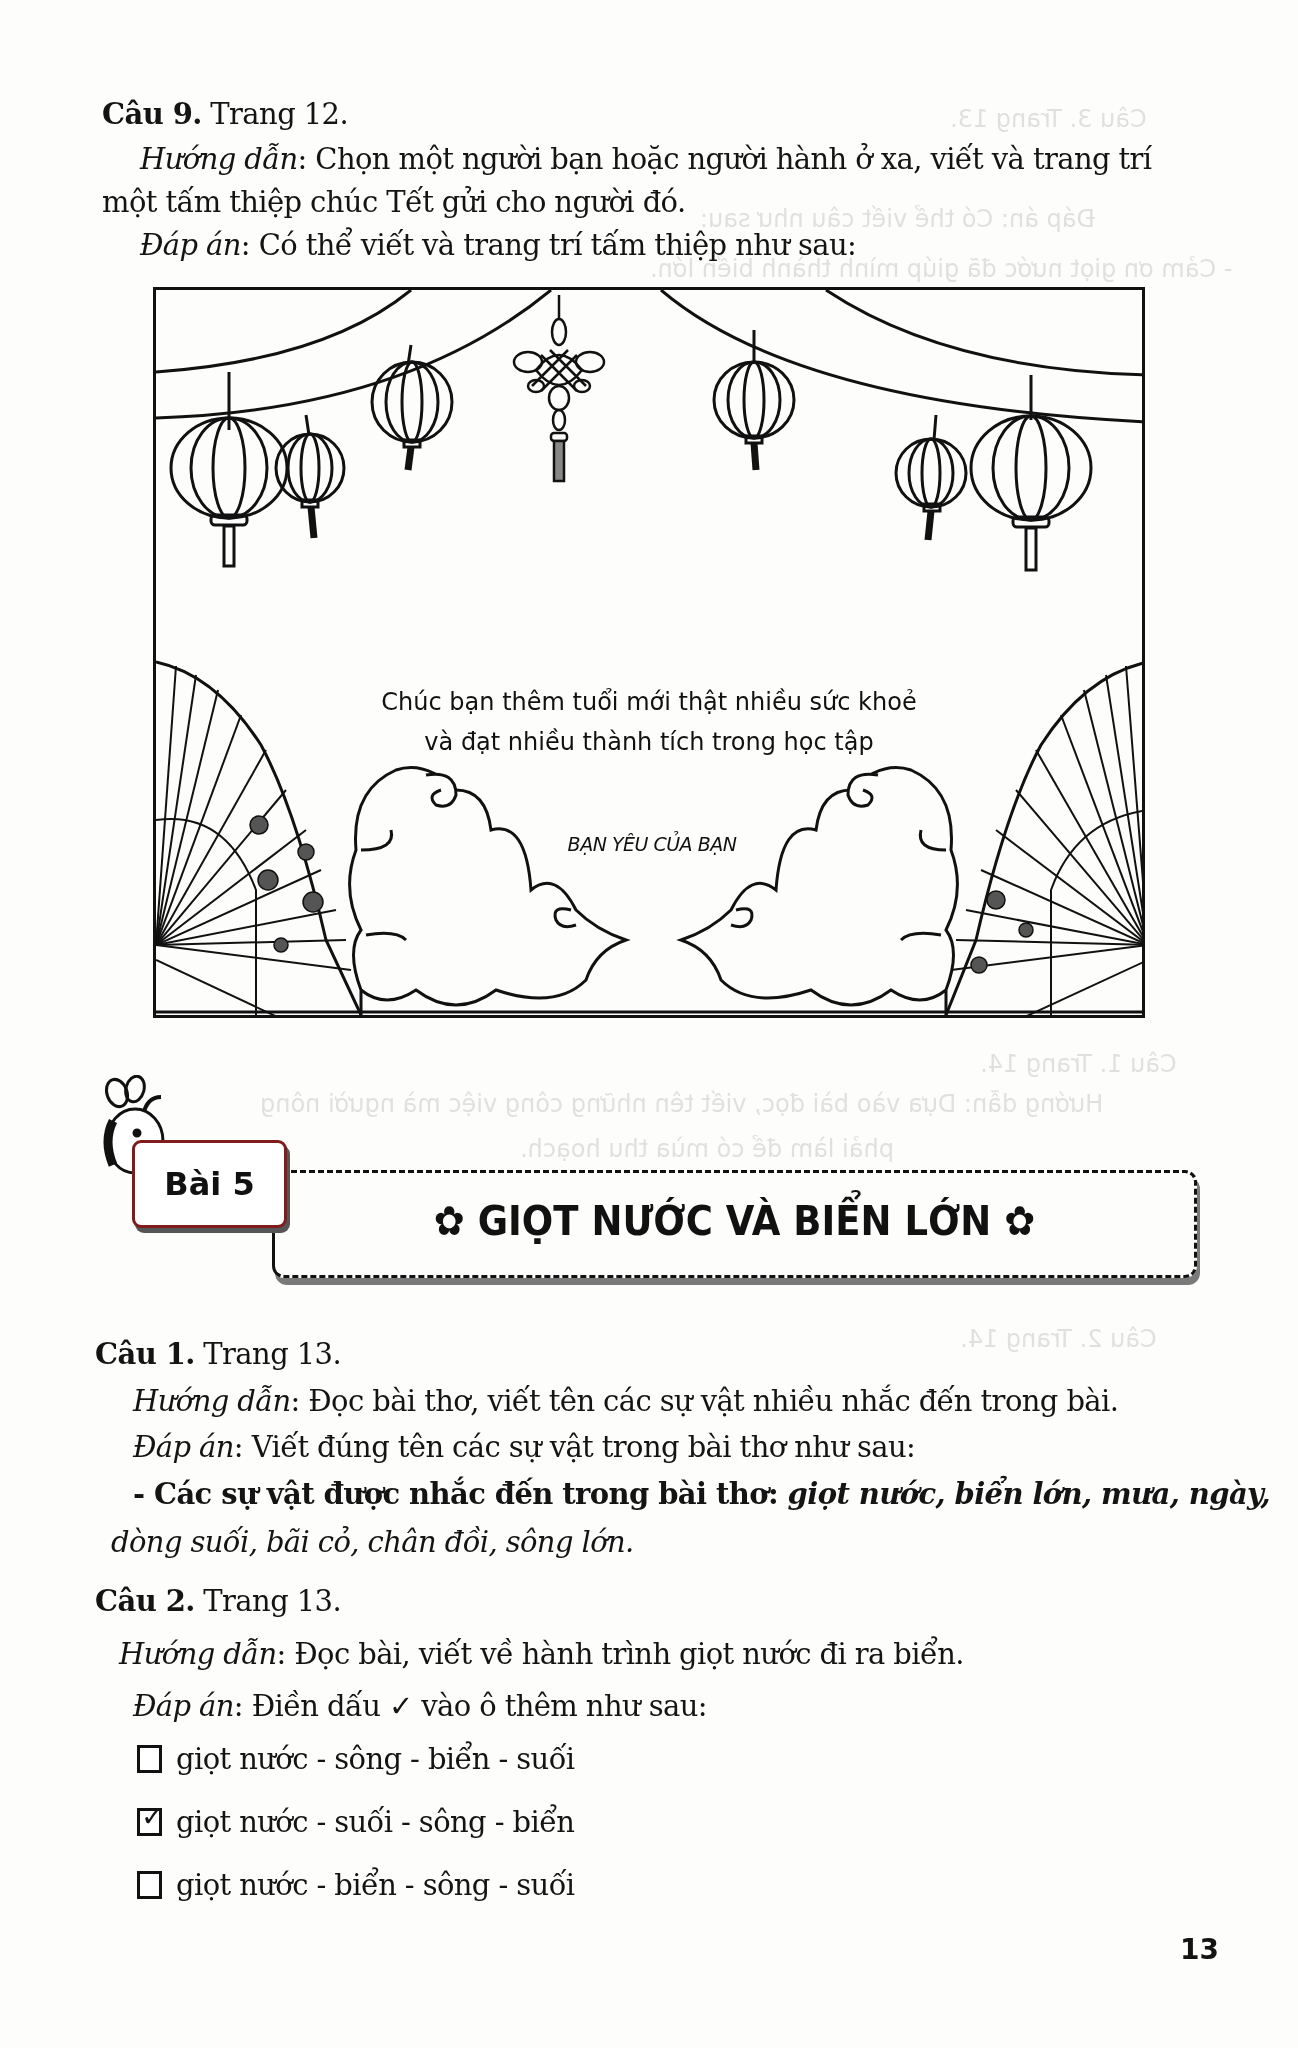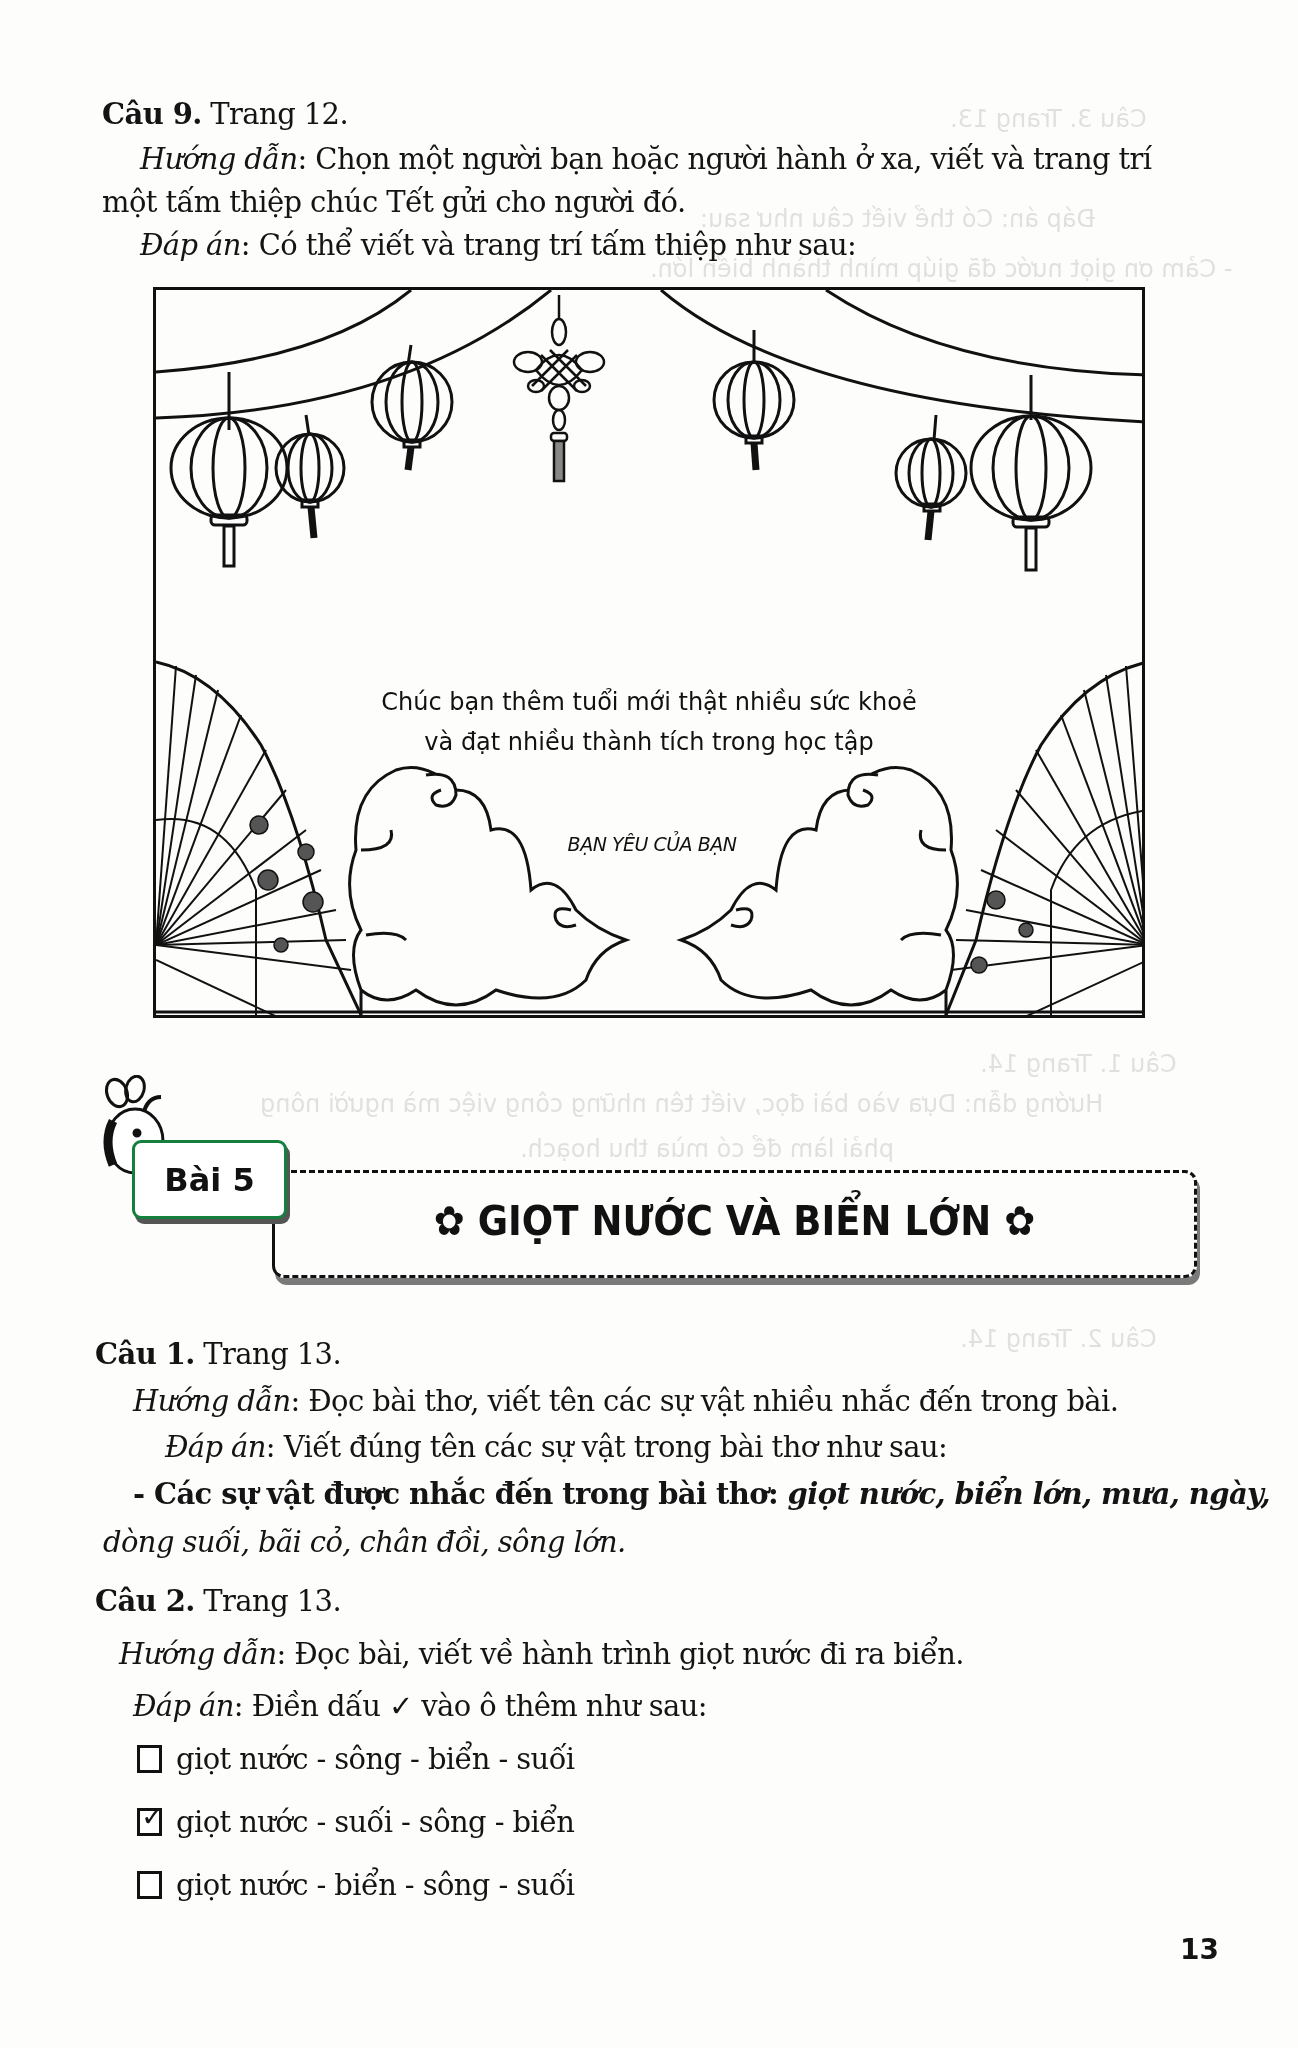--- a/index.html
+++ b/index.html
@@ -13,21 +13,21 @@
   .ghost{position:absolute;white-space:nowrap;font-family:"DejaVu Sans","Liberation Sans",sans-serif;
          color:#c9c9c9;font-size:24px;transform:scaleX(-1);opacity:.55;}
   
   .card{position:absolute;left:153px;top:287px;width:992px;height:731px;border:3px solid #111;box-sizing:border-box;background:transparent;overflow:hidden;}
   .card-title{position:absolute;left:0;right:0;top:262px;text-align:center;font-family:"DejaVu Serif","Liberation Serif",serif;
        font-style:italic;font-weight:bold;font-size:78px;color:#2a2622;letter-spacing:1px;
        -webkit-text-stroke:2px #111; text-shadow:2px 2px 0 #111;}
   .card-sub{position:absolute;left:0;right:0;text-align:center;font-family:"DejaVu Sans","Liberation Sans",sans-serif;font-size:24px;color:#111;}
   .card-sign{position:absolute;left:6px;right:0;top:543px;text-align:center;font-family:"DejaVu Sans","Liberation Sans",sans-serif;font-style:italic;font-size:19px;color:#111;letter-spacing:-.5px;}
   
-  .bai-box{position:absolute;left:132px;top:1140px;width:155px;height:79px;border:3px solid #15803d;border-radius:9px;background:#fff;
+  .bai-box{position:absolute;left:132px;top:1140px;width:155px;height:88px;border:3px solid #7f1d1d;border-radius:9px;background:#fff;
            box-shadow:3px 5px 0 #555;display:flex;align-items:center;justify-content:center;
            font-family:"DejaVu Sans","Liberation Sans",sans-serif;font-weight:bold;font-size:32px;color:#111;box-sizing:border-box;}
   .banner{position:absolute;left:272px;top:1170px;width:925px;height:108px;border:3px dashed #111;border-left:3px solid #111;border-radius:0 12px 12px 12px;
           box-sizing:border-box;box-shadow:3px 7px 0 #7a7a7a;background:transparent;}
   .banner-title{position:absolute;left:272px;width:925px;top:1200px;text-align:center;font-family:"DejaVu Sans","Liberation Sans",sans-serif;
           font-weight:bold;font-size:37px;color:#111;letter-spacing:0px;transform:scaleY(1.1);}
   .cb{position:absolute;width:25px;height:28px;border:3px solid #111;box-sizing:border-box;background:#fff;}
   .cb .tick{position:absolute;left:1px;top:-8px;font-size:28px;line-height:28px;font-family:"DejaVu Sans",sans-serif;}
   .pagenum{position:absolute;left:1180px;top:1933px;font-family:"DejaVu Sans","Liberation Sans",sans-serif;font-weight:bold;font-size:28px;}
 </style>
@@ -218,27 +218,27 @@
 <div class="banner"></div>
 <div class="bai-box">Bài 5</div>
 <div class="banner-title">✿ GIỌT NƯỚC VÀ BIỂN LỚN ✿</div>
 
 <div class="line" style="left:95px;top:1336px;">
   <span class="b">Câu 1.</span><span> Trang 13.</span>
 </div>
 <div class="line" style="left:133px;top:1383px;">
   <span class="i">Hướng dẫn</span><span>: Đọc bài thơ, viết tên các sự vật nhiều nhắc đến trong bài.</span>
 </div>
-<div class="line" style="left:133px;top:1429px;margin-left:32px;">
+<div class="line" style="left:133px;top:1429px;">
   <span class="i">Đáp án</span><span>: Viết đúng tên các sự vật trong bài thơ như sau:</span>
 </div>
 <div class="line" style="left:133px;top:1476px;font-weight:bold;">
   <span>- Các sự vật được nhắc đến trong bài thơ: </span><span class="i">giọt nước, biển lớn, mưa, ngày,</span>
 </div>
-<div class="line i" style="left:103px;top:1524px;">dòng suối, bãi cỏ, chân đồi, sông lớn.</div>
+<div class="line i" style="left:111px;top:1524px;">dòng suối, bãi cỏ, chân đồi, sông lớn.</div>
 
 <div class="line" style="left:95px;top:1583px;">
   <span class="b">Câu 2.</span><span> Trang 13.</span>
 </div>
 <div class="line" style="left:119px;top:1636px;">
   <span class="i">Hướng dẫn</span><span>: Đọc bài, viết về hành trình giọt nước đi ra biển.</span>
 </div>
 <div class="line" style="left:133px;top:1688px;">
   <span class="i">Đáp án</span><span>: Điền dấu </span><span>✓</span><span> vào ô thêm như sau:</span>
 </div>

